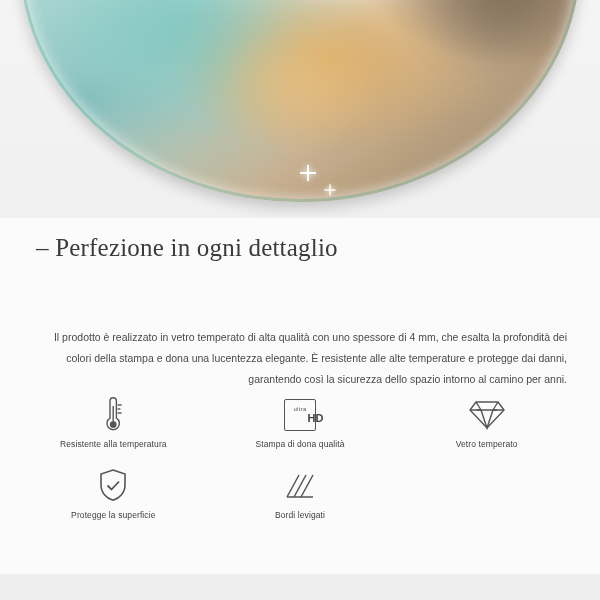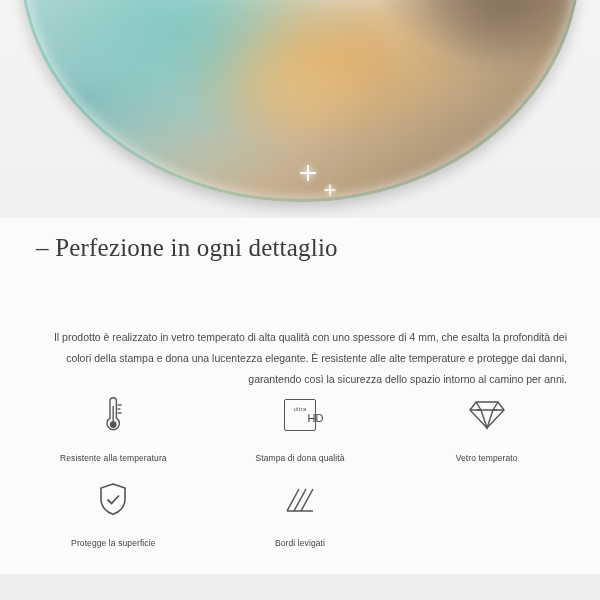--- a/index.html
+++ b/index.html
@@ -135,39 +135,39 @@
     align-items: center;
     justify-content: flex-start;
   }
   .feature .ic {
     height: 46px;
     display: flex;
     align-items: center;
     justify-content: center;
   }
   .feature .cap {
-    margin-top: 15px;
+    margin-top: 1px;
     font-size: 8.5px;
     color: #3f3f3f;
     text-align: center;
     letter-spacing: 0.1px;
   }
   .hd-badge {
     width: 30px;
     height: 30px;
     border: 1.6px solid #555;
     border-radius: 2px;
     display: flex;
     flex-direction: column;
     align-items: center;
     justify-content: center;
     line-height: 1;
   }
   .hd-badge .u { font-size: 6px; color: #555; letter-spacing: 0.3px; }
-  .hd-badge .h { font-size: 11px; font-weight: normal; color: #444; margin-top: 1px; padding-left: 31px; }
+  .hd-badge .h { font-size: 11px; font-weight: bold; color: #444; margin-top: 1px; padding-left: 31px; }
 
   
   .footer-bar {
     position: absolute;
     left: 0;
     bottom: 0;
     width: 600px;
     height: 26px;
     background: #efeeee;
   }

